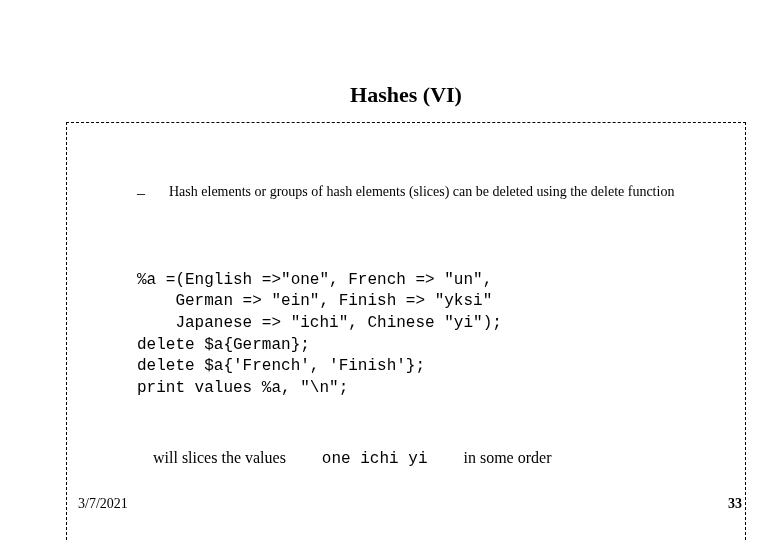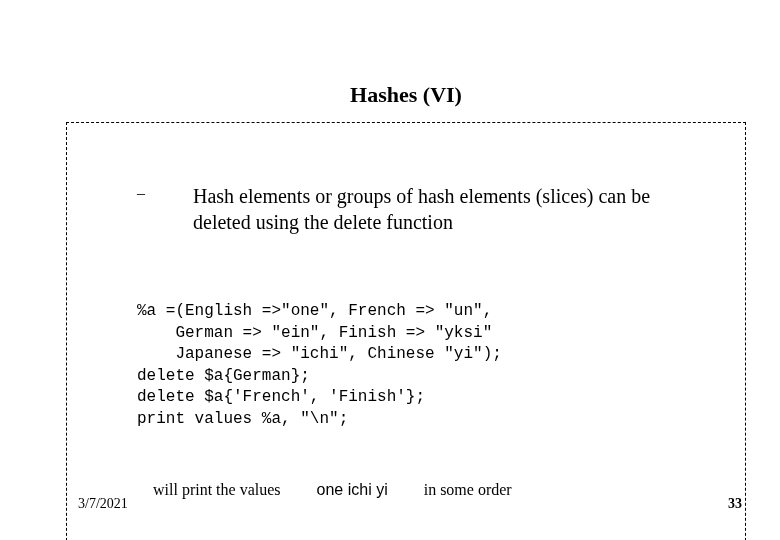--- a/index.html
+++ b/index.html
@@ -31,38 +31,37 @@
     margin-bottom: 18px;
     padding-left: 28px;
   }
   .dash {
     width: 18px;
     flex-shrink: 0;
     font-size: 16px;
     line-height: 1.3;
   }
   .bullet-text {
-    font-size: 20px;
+    font-size: 14px;
     line-height: 1.3;
-    margin-left: 24px;
   }
   .code-block {
     font-family: "Courier New", Courier, monospace;
     font-size: 16px;
     line-height: 1.35;
     white-space: pre;
     margin-left: 28px;
     margin-bottom: 18px;
   }
   .closing {
     font-size: 16px;
     margin-left: 28px;
   }
   .closing .mono {
-    font-family: Liberation Sans, sans-serif;
+    font-family: Liberation Mono, monospace;
   }
   .footer-left {
     position: absolute;
     left: 38px;
     bottom: 28px;
     font-size: 14px;
     margin-left: 8px;
   }
   .footer-right {
     position: absolute;
@@ -85,19 +84,19 @@
   </div>
 
   <div class="code-block">%a =(English =&gt;"one", French =&gt; "un",
     German =&gt; "ein", Finish =&gt; "yksi"
     Japanese =&gt; "ichi", Chinese "yi");
 delete $a{German};
 delete $a{'French', 'Finish'};
 print values %a, "\n";</div>
 
   <div class="closing">
-    <span>will print the values </span><span class="mono">one ichi yi</span><span> in some order</span>
+    <span>will slices the values </span><span class="mono">one ichi yi</span><span> in some order</span>
   </div>
 
 </div>
 
 <div class="footer-left">3/7/2021</div>
 <div class="footer-right">33</div>
 
 </body></html>

